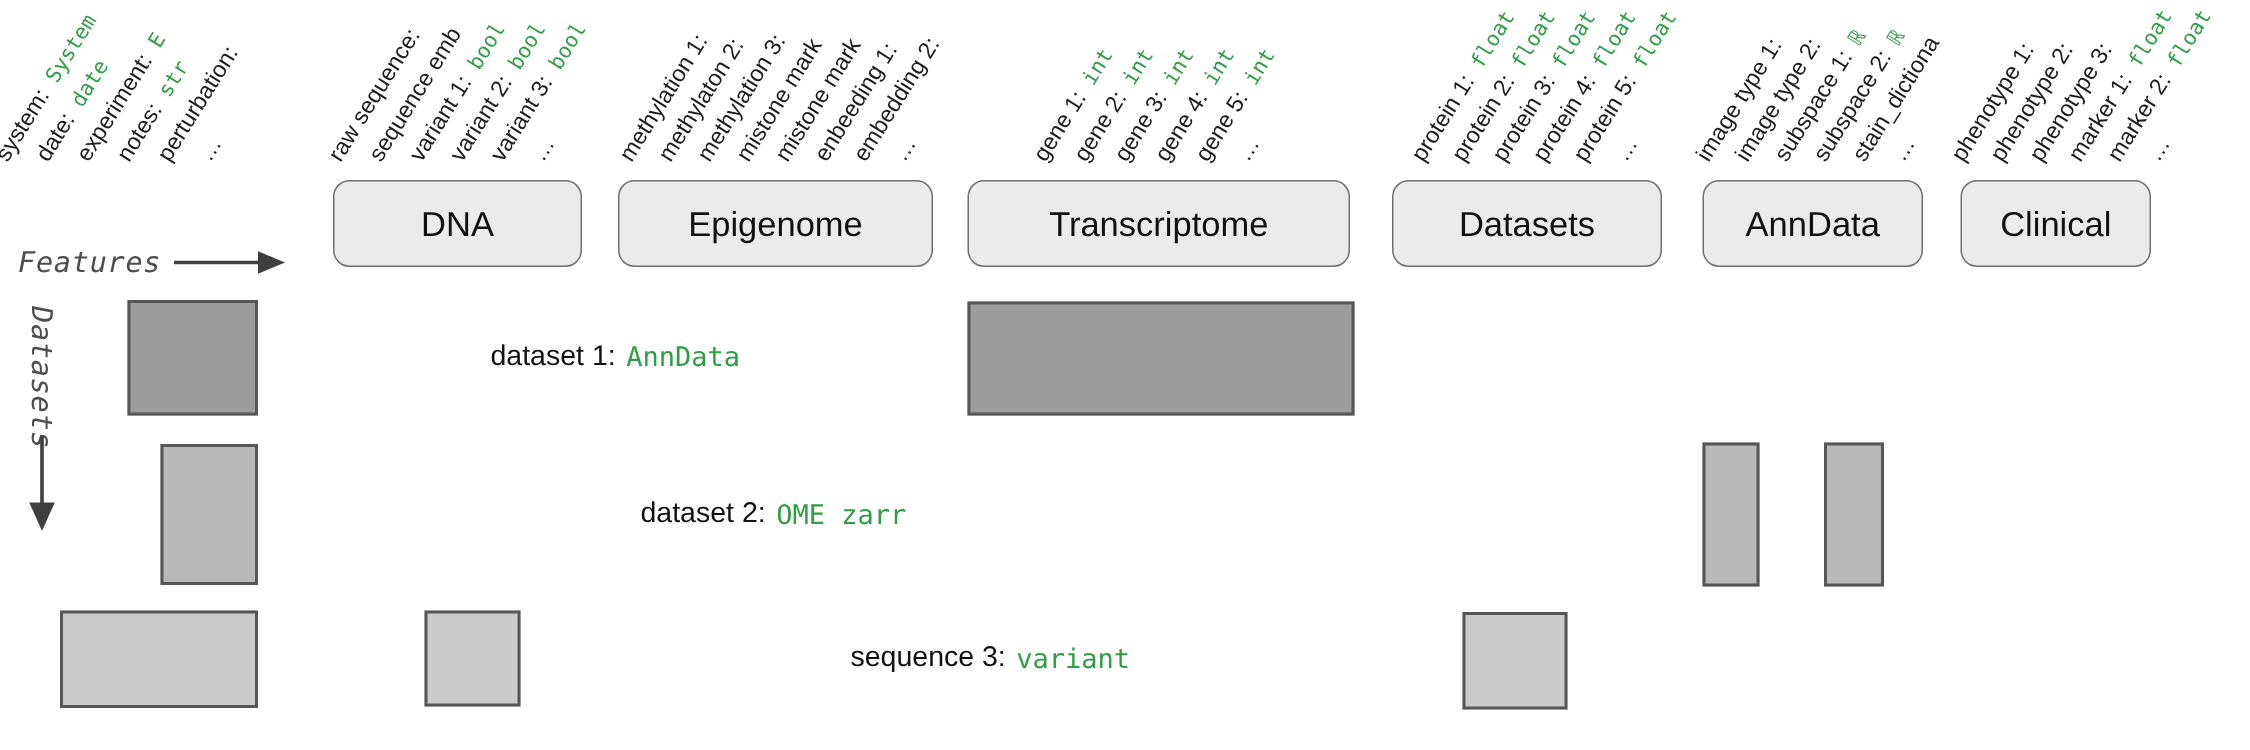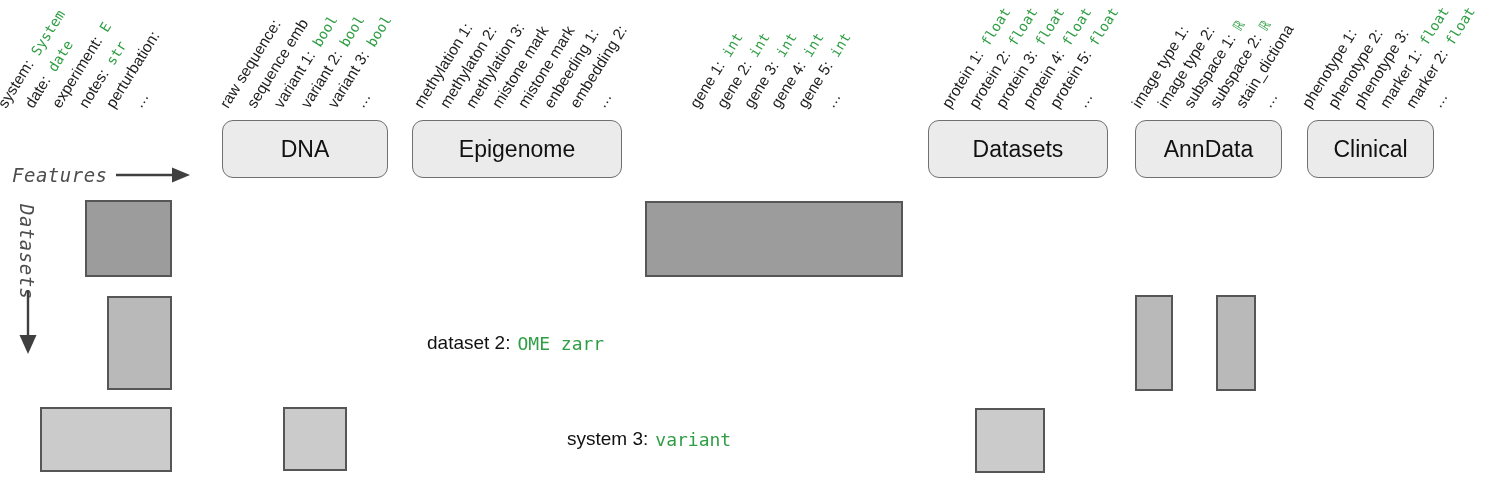--- a/index.html
+++ b/index.html
@@ -113,37 +113,42 @@
   </div>
 
   <div class="datasets-axis axis-text">Datasets</div>
   <svg class="arrow-svg datasets-arrow" width="24" height="66" aria-hidden="true">
     <line x1="11" y1="0" x2="11" y2="46" stroke="#3f3f3f" stroke-width="2.4"></line>
     <polygon points="2.5,45 19.5,45 11,64" fill="#3f3f3f"></polygon>
   </svg>
 
   <div class="fbox" style="left:412px;width:210px">Epigenome</div>
   <div class="fbox" style="left:222px;width:166px">DNA</div>
+  <div class="fbox" style="left:645px;width:255px">Transcriptome</div>
   <div class="fbox" style="left:928px;width:180px">Datasets</div>
   <div class="fbox" style="left:1135px;width:147px">AnnData</div>
   <div class="fbox" style="left:1307px;width:127px">Clinical</div>
 
   <div class="block d1" style="left:85px;top:200px;width:87px;height:77px"></div>
   <div class="block d1" style="left:645px;top:201px;width:258px;height:76px"></div>
 
   <div class="block d2" style="left:107px;top:296px;width:65px;height:94px"></div>
   <div class="block d2" style="left:1135px;top:295px;width:38px;height:96px"></div>
   <div class="block d2" style="left:1216px;top:295px;width:40px;height:96px"></div>
 
   <div class="block d3" style="left:40px;top:407px;width:132px;height:65px"></div>
   <div class="block d3" style="left:283px;top:407px;width:64px;height:64px"></div>
   <div class="block d3" style="left:975px;top:408px;width:70px;height:65px"></div>
 
+  <div class="ds-label" style="left:327px;top:225px">
+    <span>dataset 1:</span>
+    <span class="fmt">AnnData</span>
+  </div>
   <div class="ds-label" style="left:427px;top:330px">
     <span>dataset 2:</span>
     <span class="fmt">OME zarr</span>
   </div>
   <div class="ds-label" style="left:567px;top:426px">
-    <span>system 3:</span>
+    <span>sequence 3:</span>
     <span class="fmt">variant</span>
   </div>
 
 </div>
 
 </body></html>

